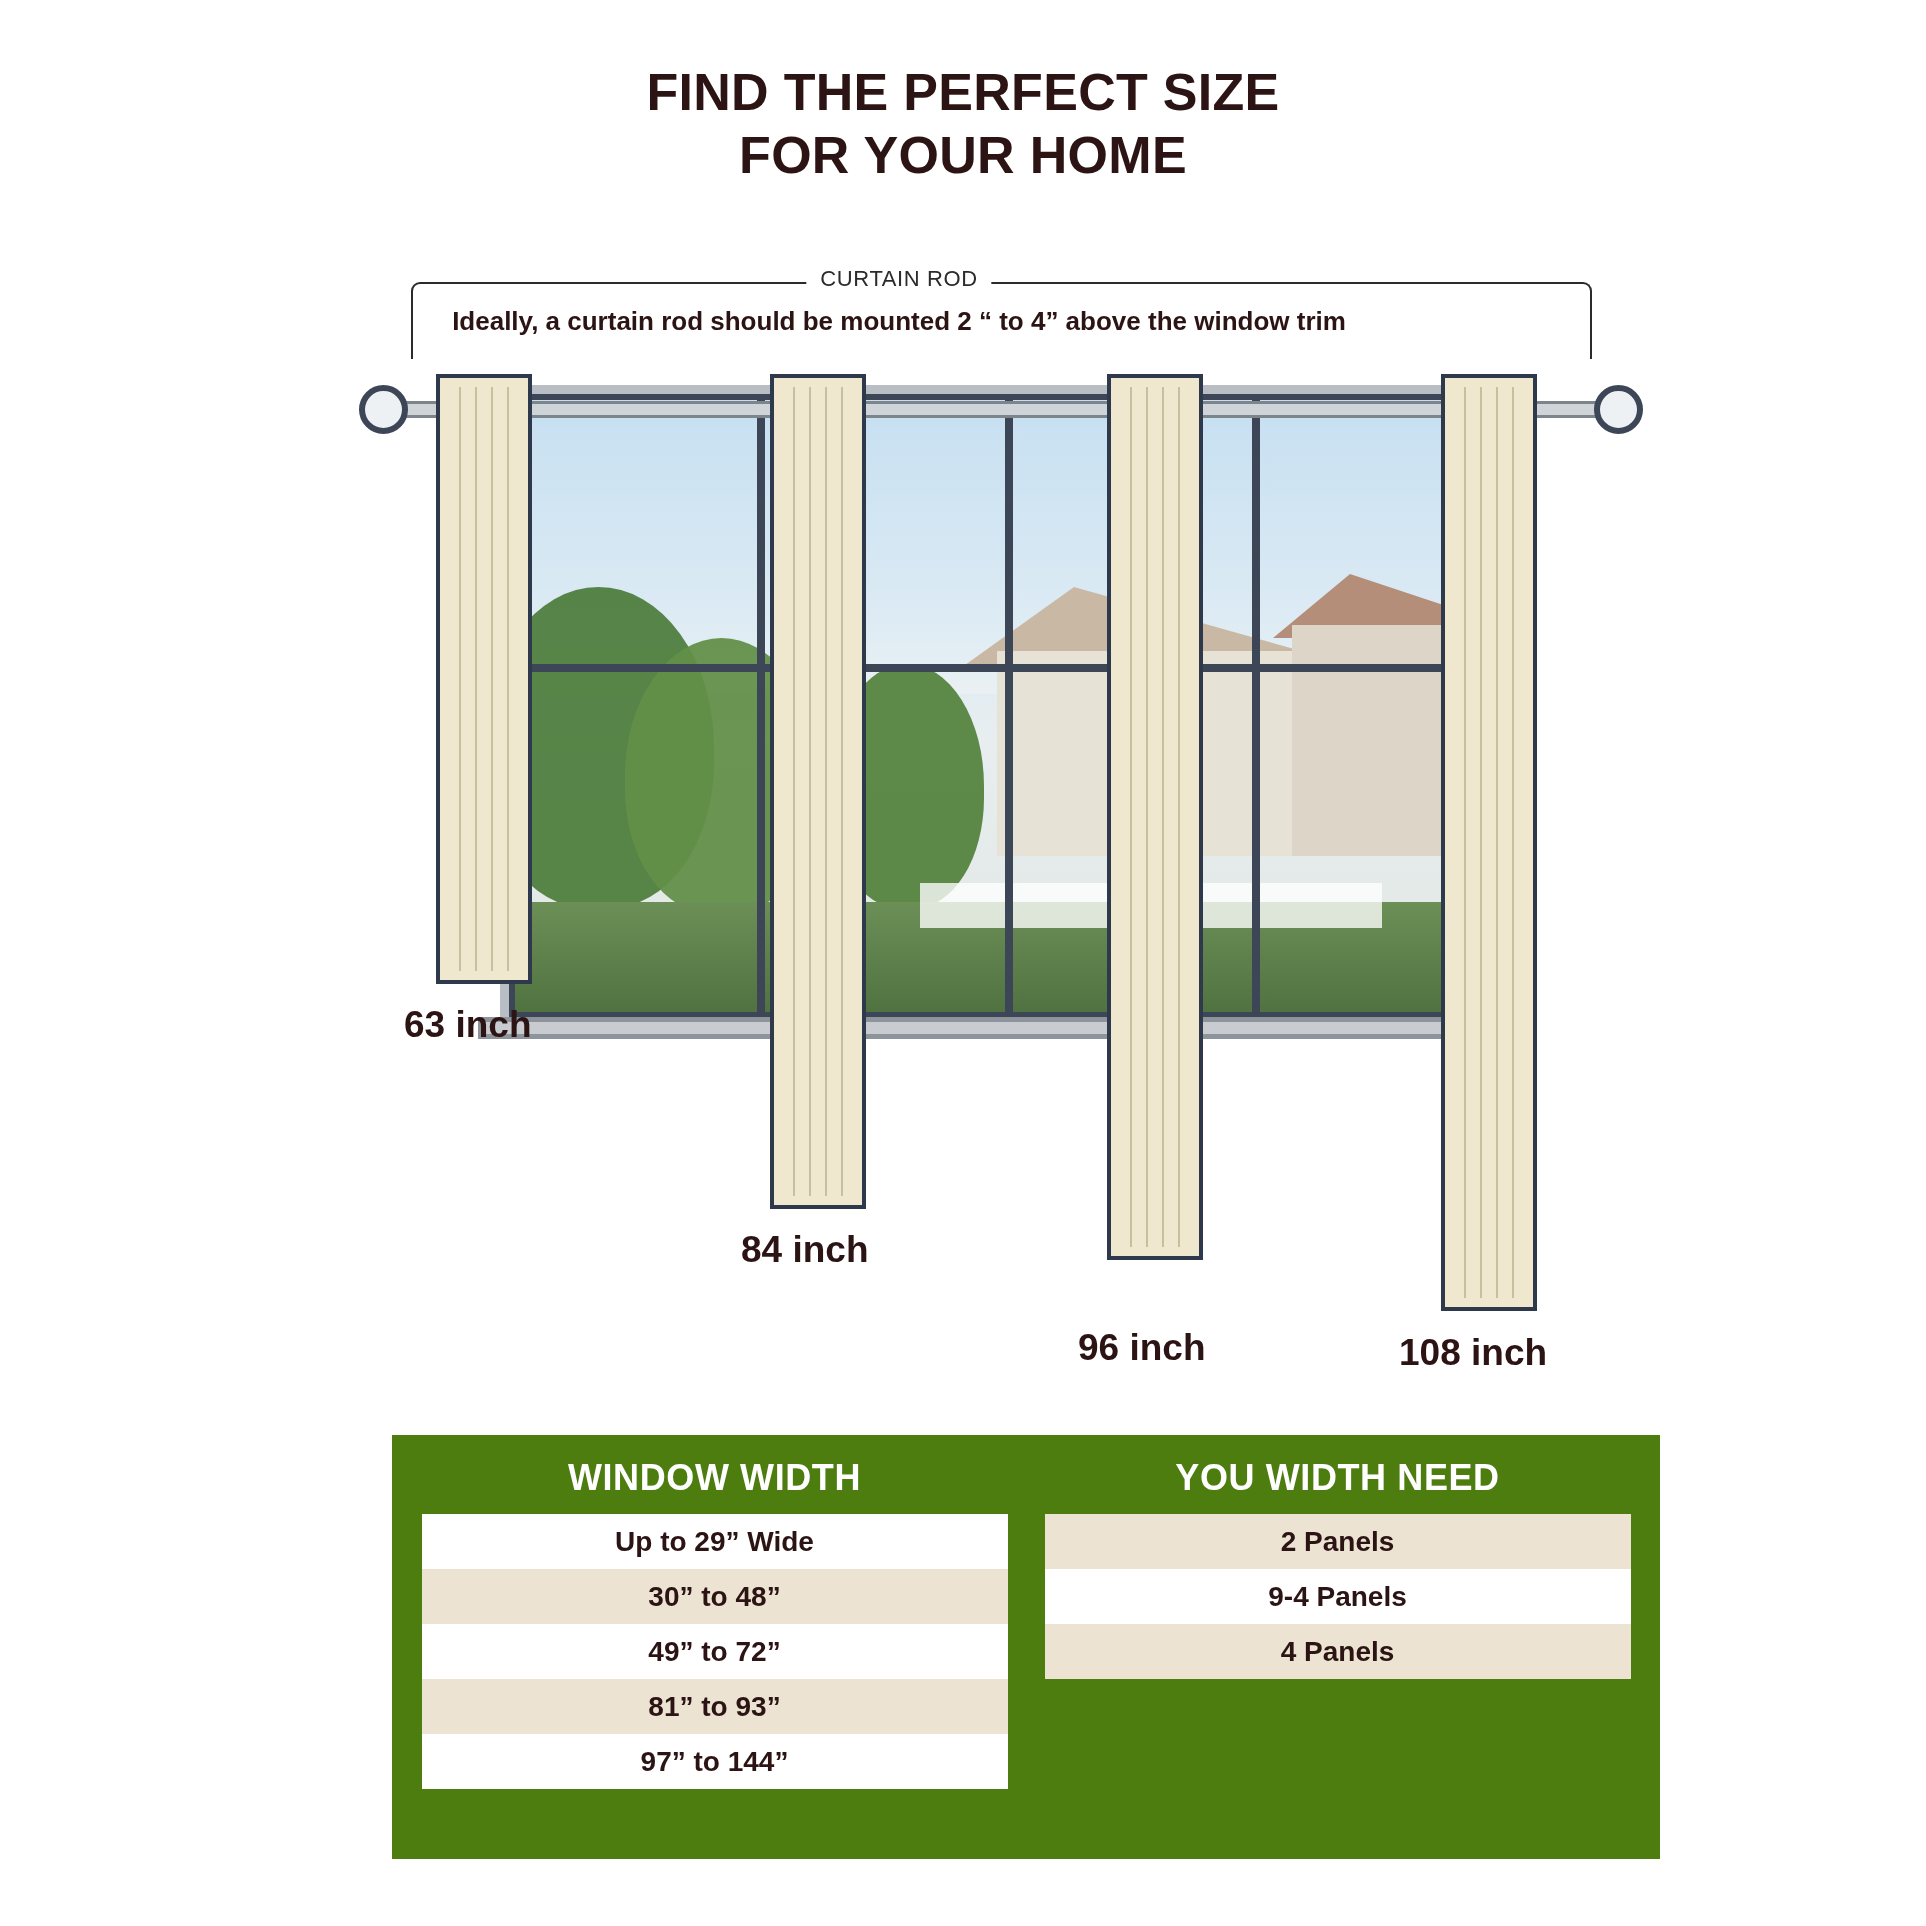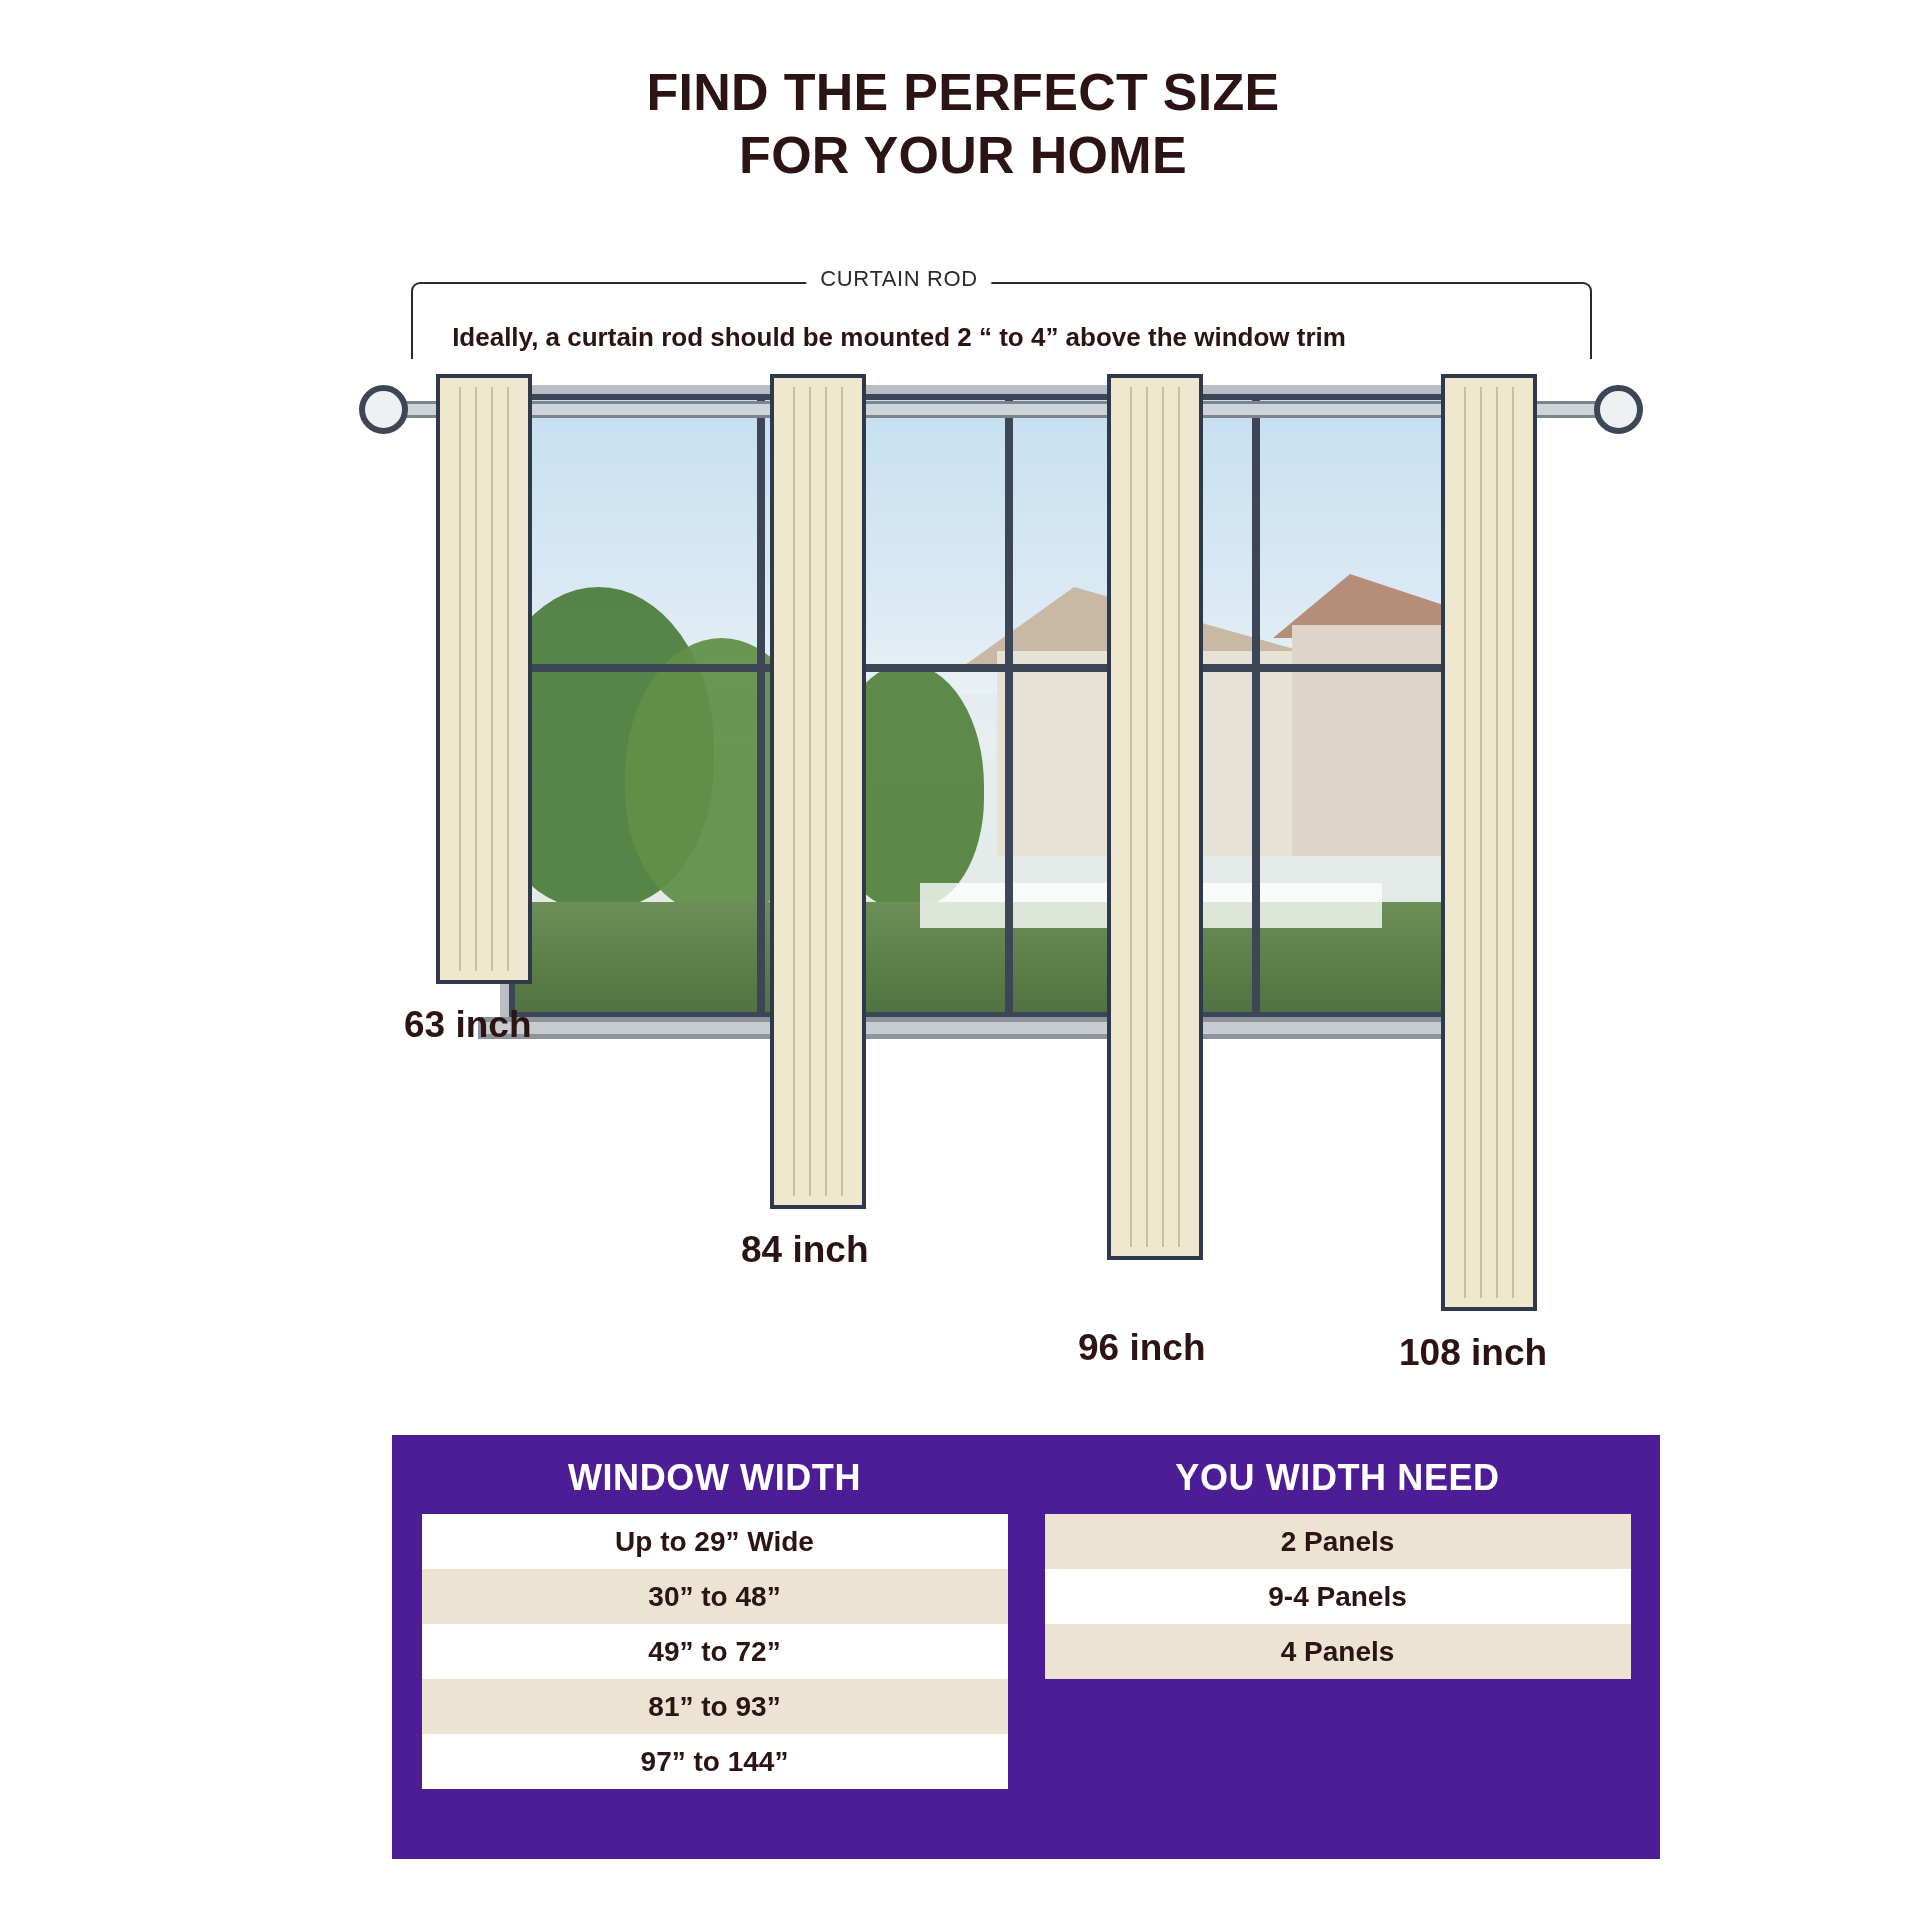--- a/index.html
+++ b/index.html
@@ -72,21 +72,20 @@
     position: absolute;
     top: 40px;
     left: 50%;
     transform: translateX(-50%);
     background: #ffffff;
     padding: 0 11.6px;
     font-size: 26px;
     font-weight: bold;
     color: #2b1413;
     white-space: nowrap;
-    margin-top: 16px;
   }
 
   
   .scene {
     position: absolute;
     top: 356px;
     left: 372px;
     width: 1258px;
     height: 1002px;
   }
@@ -221,21 +220,21 @@
     white-space: nowrap;
   }
 
   
   .table-wrap {
     position: absolute;
     top: 1435px;
     left: 392px;
     width: 1268px;
     height: 424px;
-    background: #4c1d95;
+    background: #4d7c0f;
     padding: 22px 29.5px 26px 29.5px;
     box-sizing: border-box;
   }
   .thead {
     display: flex;
     gap: 37px;
     margin-bottom: 15.4px;
   }
   .th {
     flex: 1;

